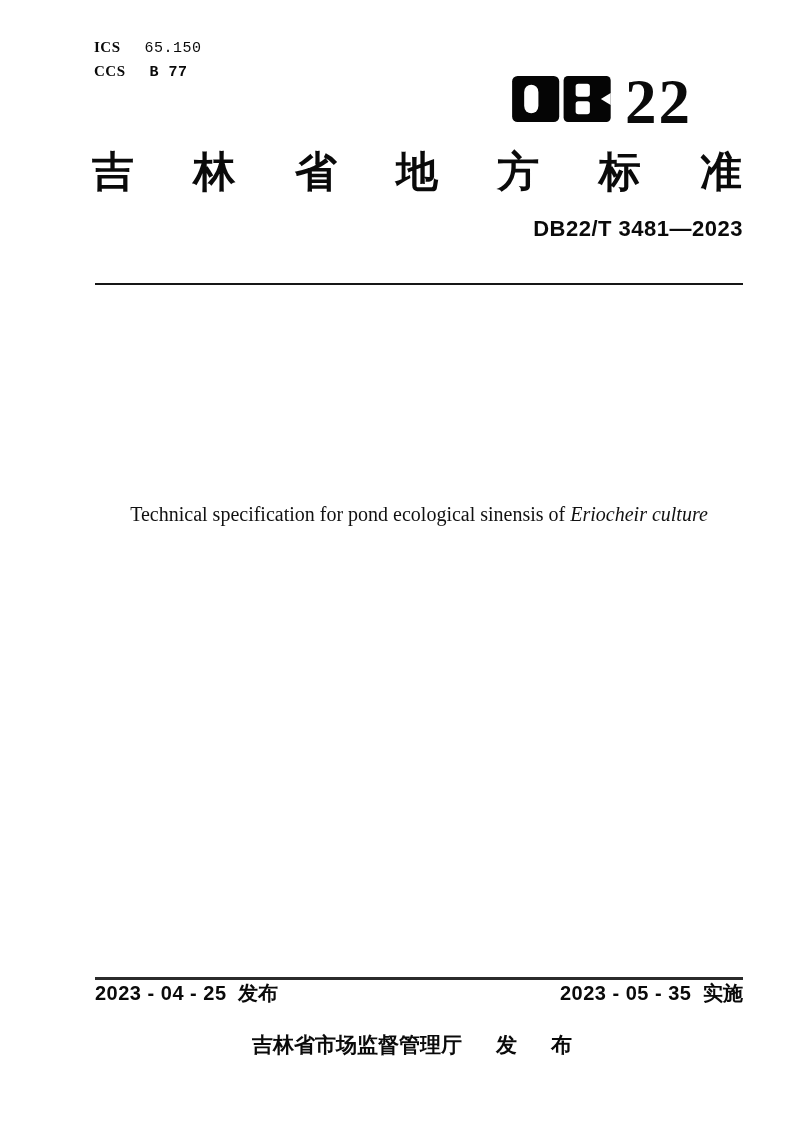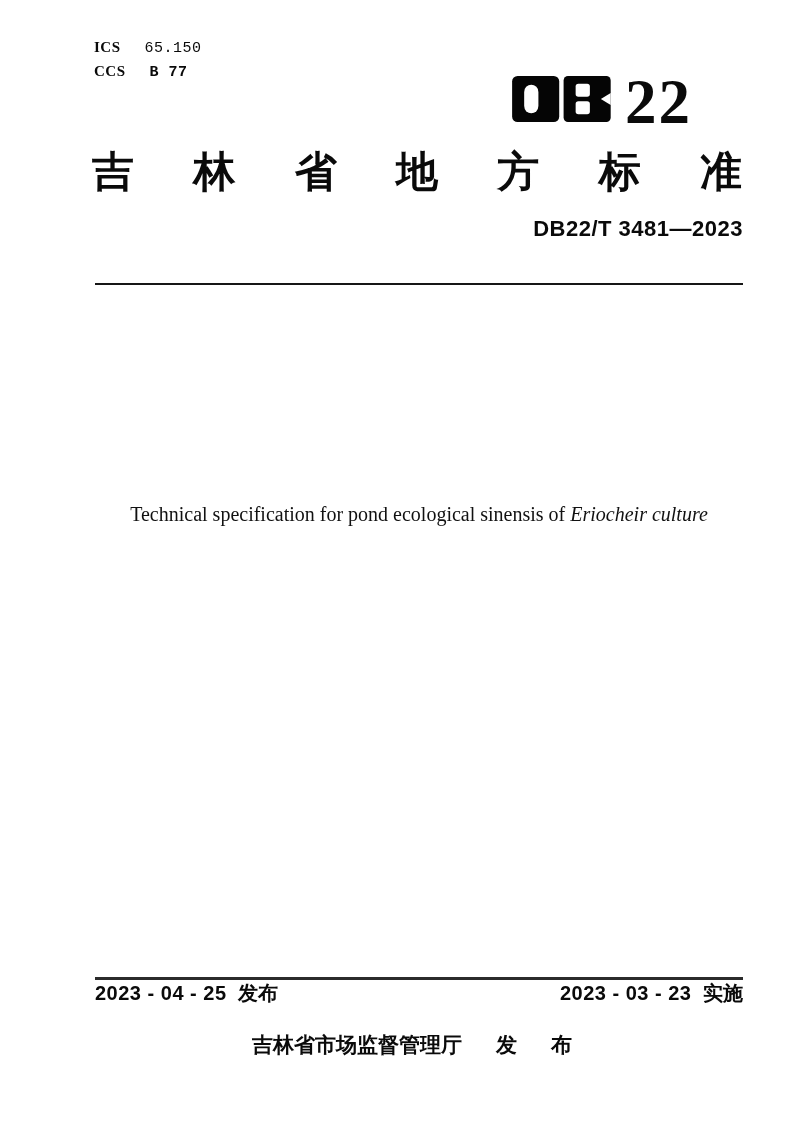--- a/index.html
+++ b/index.html
@@ -134,21 +134,21 @@
   <div class="doc-subtitle">
     <span>Technical specification for pond ecological sinensis of </span><span class="species">Eriocheir culture</span>
   </div>
 
   <div class="footer-dates">
     <div>
       <span class="date-num">2023 - 04 - 25</span>
       <span class="date-label">发布</span>
     </div>
     <div>
-      <span class="date-num">2023 - 03 - 23</span>
+      <span class="date-num">2023 - 05 - 35</span>
       <span class="date-label">实施</span>
     </div>
   </div>
 
   <div class="rule rule-bottom"></div>
 
   <div class="publisher">
     <span>吉林省市场监督管理厅</span><span class="publish-label">发 布</span>
   </div>
 

